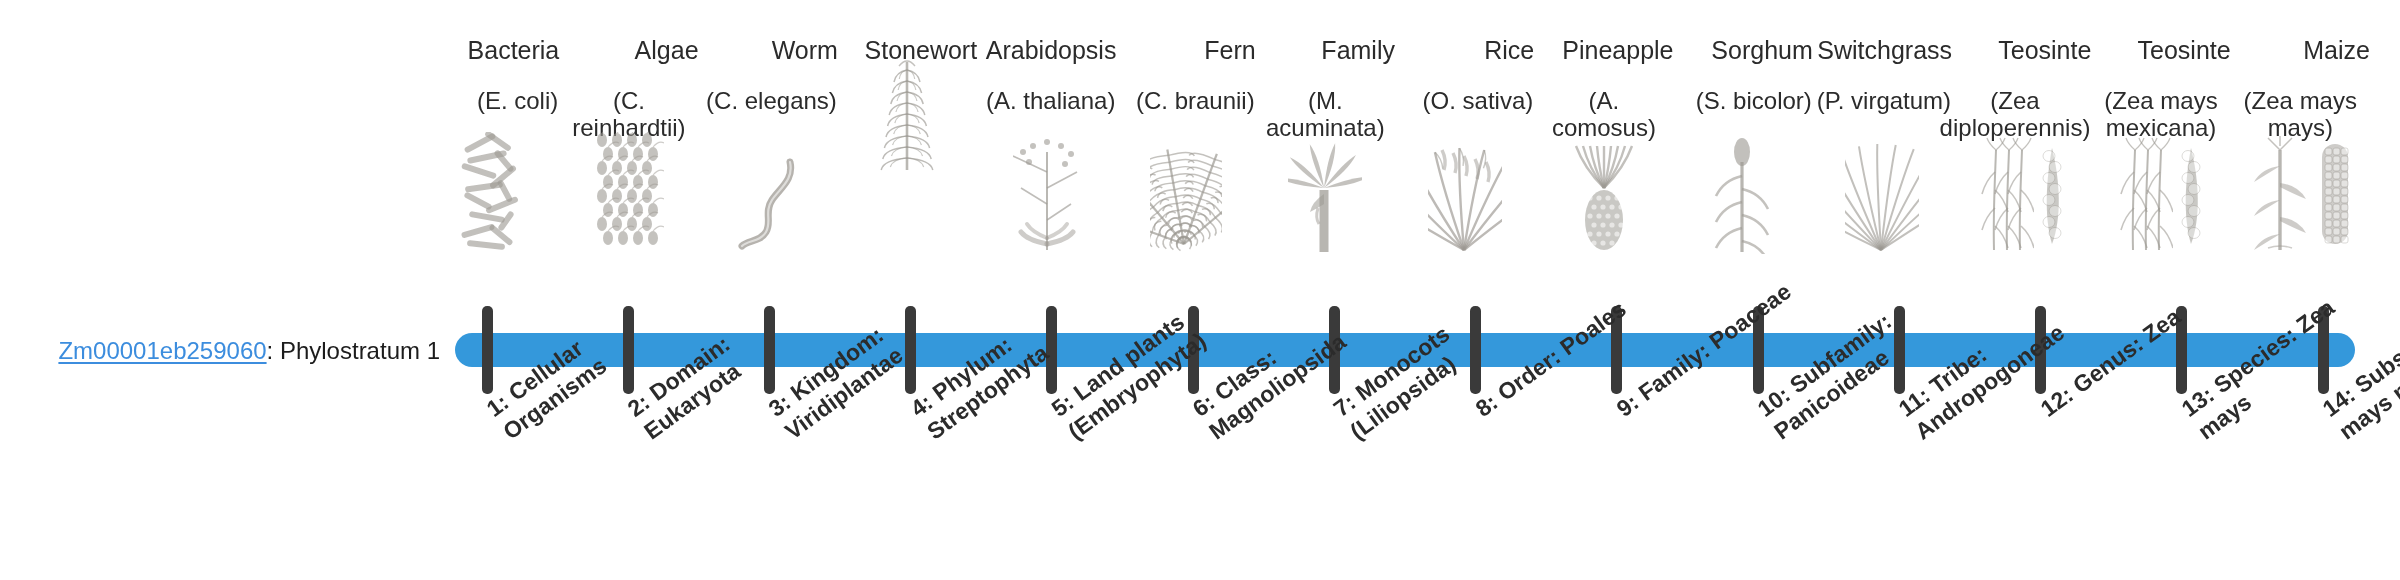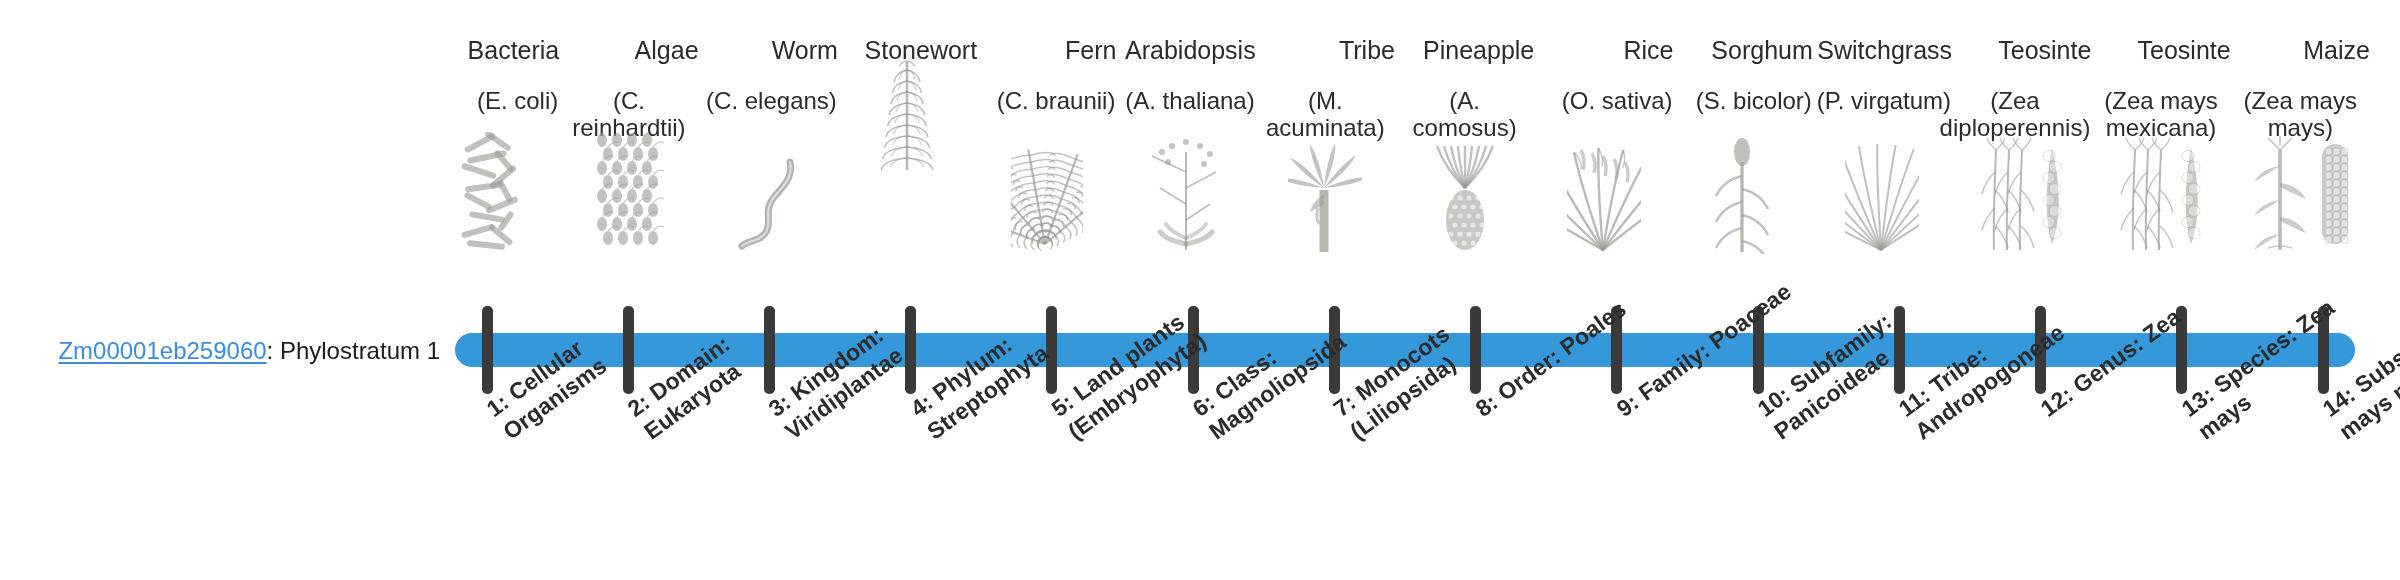--- a/index.html
+++ b/index.html
@@ -291,20 +291,44 @@
             <path d="M32 95 q13.320000000000002 1 15.540000000000001 9" fill="none" stroke="#9d9a93" stroke-width="1.2" opacity="0.55"></path>
             <path d="M32 106 q-23.8 2 -25.8 12" fill="none" stroke="#9d9a93" stroke-width="1.5" opacity="0.66"></path>
             <path d="M32 106 q23.8 2 25.8 12" fill="none" stroke="#9d9a93" stroke-width="1.5" opacity="0.66"></path>
             <path d="M32 106 q-14.28 1 -16.66 9" fill="none" stroke="#9d9a93" stroke-width="1.2" opacity="0.55"></path>
             <path d="M32 106 q14.28 1 16.66 9" fill="none" stroke="#9d9a93" stroke-width="1.2" opacity="0.55"></path>
             <path d="M24 14 q8 -10 16 0" fill="none" stroke="#9d9a93" stroke-width="1.4" opacity="0.6"></path>
           </svg>
         </div>
       </div>
       <div class="species-col">
+        <div class="sp-common">Arabidopsis</div>
+        <div class="sp-sci">(A. thaliana)</div>
+        <div class="sp-art">
+          <svg width="68" height="122" viewBox="0 0 68 122">
+            <path d="M34 118 L34 20" stroke="#9d9a93" stroke-width="2" opacity="0.7" fill="none"></path>
+            <path d="M34 40 q-17 -8 -34 -16" fill="none" stroke="#9d9a93" stroke-width="1.6" opacity="0.65"></path>
+            <path d="M34 56 q15 -8 30 -16" fill="none" stroke="#9d9a93" stroke-width="1.6" opacity="0.65"></path>
+            <path d="M34 72 q-13 -8 -26 -16" fill="none" stroke="#9d9a93" stroke-width="1.6" opacity="0.65"></path>
+            <path d="M34 88 q12 -8 24 -16" fill="none" stroke="#9d9a93" stroke-width="1.6" opacity="0.65"></path>
+            <circle cx="10" cy="20" r="3" fill="#9d9a93" opacity="0.6"></circle>
+            <circle cx="20" cy="14" r="3" fill="#9d9a93" opacity="0.6"></circle>
+            <circle cx="34" cy="10" r="3" fill="#9d9a93" opacity="0.6"></circle>
+            <circle cx="48" cy="14" r="3" fill="#9d9a93" opacity="0.6"></circle>
+            <circle cx="58" cy="22" r="3" fill="#9d9a93" opacity="0.6"></circle>
+            <circle cx="16" cy="30" r="3" fill="#9d9a93" opacity="0.6"></circle>
+            <circle cx="52" cy="32" r="3" fill="#9d9a93" opacity="0.6"></circle>
+            <path d="M34 112 q-20 -4 -26 -12" fill="none" stroke="#9d9a93" stroke-width="5" opacity="0.5" stroke-linecap="round"></path>
+            <path d="M34 106 q-15 -6 -20 -14" fill="none" stroke="#9d9a93" stroke-width="4" opacity="0.45" stroke-linecap="round"></path>
+            <path d="M34 112 q20 -4 26 -12" fill="none" stroke="#9d9a93" stroke-width="5" opacity="0.5" stroke-linecap="round"></path>
+            <path d="M34 106 q15 -6 20 -14" fill="none" stroke="#9d9a93" stroke-width="4" opacity="0.45" stroke-linecap="round"></path>
+          </svg>
+        </div>
+      </div>
+      <div class="species-col">
         <div class="sp-common">Fern</div>
         <div class="sp-sci">(C. braunii)</div>
         <div class="sp-art">
           <svg width="72" height="122" viewBox="0 0 72 122">
             <g transform="rotate(-70 34 112)">
               <path d="M34 112 L34 16" stroke="#9d9a93" stroke-width="2.2" opacity="0.7" fill="none"></path>
               <path d="M34 22 q-23.5 -2 -25.5 5" fill="none" stroke="#9d9a93" stroke-width="1.5" opacity="0.6"></path>
               <path d="M34 22 q23.5 -2 25.5 5" fill="none" stroke="#9d9a93" stroke-width="1.5" opacity="0.6"></path>
               <path d="M34 29 q-22 -2 -24 5" fill="none" stroke="#9d9a93" stroke-width="1.5" opacity="0.6"></path>
               <path d="M34 29 q22 -2 24 5" fill="none" stroke="#9d9a93" stroke-width="1.5" opacity="0.6"></path>
@@ -444,45 +468,21 @@
               <path d="M34 92 q8.5 -2 10.5 5" fill="none" stroke="#9d9a93" stroke-width="1.5" opacity="0.6"></path>
               <path d="M34 99 q-7 -2 -9 5" fill="none" stroke="#9d9a93" stroke-width="1.5" opacity="0.6"></path>
               <path d="M34 99 q7 -2 9 5" fill="none" stroke="#9d9a93" stroke-width="1.5" opacity="0.6"></path>
               <path d="M34 106 q-5.5 -2 -7.5 5" fill="none" stroke="#9d9a93" stroke-width="1.5" opacity="0.6"></path>
               <path d="M34 106 q5.5 -2 7.5 5" fill="none" stroke="#9d9a93" stroke-width="1.5" opacity="0.6"></path>
             </g>
           </svg>
         </div>
       </div>
       <div class="species-col">
-        <div class="sp-common">Arabidopsis</div>
-        <div class="sp-sci">(A. thaliana)</div>
-        <div class="sp-art">
-          <svg width="68" height="122" viewBox="0 0 68 122">
-            <path d="M34 118 L34 20" stroke="#9d9a93" stroke-width="2" opacity="0.7" fill="none"></path>
-            <path d="M34 40 q-17 -8 -34 -16" fill="none" stroke="#9d9a93" stroke-width="1.6" opacity="0.65"></path>
-            <path d="M34 56 q15 -8 30 -16" fill="none" stroke="#9d9a93" stroke-width="1.6" opacity="0.65"></path>
-            <path d="M34 72 q-13 -8 -26 -16" fill="none" stroke="#9d9a93" stroke-width="1.6" opacity="0.65"></path>
-            <path d="M34 88 q12 -8 24 -16" fill="none" stroke="#9d9a93" stroke-width="1.6" opacity="0.65"></path>
-            <circle cx="10" cy="20" r="3" fill="#9d9a93" opacity="0.6"></circle>
-            <circle cx="20" cy="14" r="3" fill="#9d9a93" opacity="0.6"></circle>
-            <circle cx="34" cy="10" r="3" fill="#9d9a93" opacity="0.6"></circle>
-            <circle cx="48" cy="14" r="3" fill="#9d9a93" opacity="0.6"></circle>
-            <circle cx="58" cy="22" r="3" fill="#9d9a93" opacity="0.6"></circle>
-            <circle cx="16" cy="30" r="3" fill="#9d9a93" opacity="0.6"></circle>
-            <circle cx="52" cy="32" r="3" fill="#9d9a93" opacity="0.6"></circle>
-            <path d="M34 112 q-20 -4 -26 -12" fill="none" stroke="#9d9a93" stroke-width="5" opacity="0.5" stroke-linecap="round"></path>
-            <path d="M34 106 q-15 -6 -20 -14" fill="none" stroke="#9d9a93" stroke-width="4" opacity="0.45" stroke-linecap="round"></path>
-            <path d="M34 112 q20 -4 26 -12" fill="none" stroke="#9d9a93" stroke-width="5" opacity="0.5" stroke-linecap="round"></path>
-            <path d="M34 106 q15 -6 20 -14" fill="none" stroke="#9d9a93" stroke-width="4" opacity="0.45" stroke-linecap="round"></path>
-          </svg>
-        </div>
-      </div>
-      <div class="species-col">
-        <div class="sp-common">Tribe</div>
+        <div class="sp-common">Family</div>
         <div class="sp-sci">(M. acuminata)</div>
         <div class="sp-art">
           <svg width="74" height="122" viewBox="0 0 74 122">
             <path d="M36 120 L36 58" stroke="#9d9a93" stroke-width="9" opacity="0.72" fill="none"></path>
             <g transform="rotate(-78 36 56)">
               <path d="M36 56 q-4 -30 0 -46 q5 16 0 46" fill="#9d9a93" opacity="0.6"></path>
             </g>
             <g transform="rotate(-48 36 56)">
               <path d="M36 56 q-4 -30 0 -46 q5 16 0 46" fill="#9d9a93" opacity="0.6"></path>
             </g>
@@ -493,20 +493,69 @@
               <path d="M36 56 q-4 -30 0 -46 q5 16 0 46" fill="#9d9a93" opacity="0.6"></path>
             </g>
             <g transform="rotate(44 36 56)">
               <path d="M36 56 q-4 -30 0 -46 q5 16 0 46" fill="#9d9a93" opacity="0.6"></path>
             </g>
             <g transform="rotate(76 36 56)">
               <path d="M36 56 q-4 -30 0 -46 q5 16 0 46" fill="#9d9a93" opacity="0.6"></path>
             </g>
             <path d="M36 62 q-12 8 -14 18 q8 -4 14 -8" fill="#9d9a93" opacity="0.55"></path>
             <path d="M30 76 q-3 10 1 16" stroke="#9d9a93" stroke-width="3" opacity="0.5" fill="none"></path>
+          </svg>
+        </div>
+      </div>
+      <div class="species-col">
+        <div class="sp-common">Rice</div>
+        <div class="sp-sci">(O. sativa)</div>
+        <div class="sp-art">
+          <svg width="74" height="122" viewBox="0 0 74 122">
+            <g transform="rotate(-58 36 118)">
+              <path d="M36 118 C34 80 33 50 35 16" fill="none" stroke="#9d9a93" stroke-width="2.4" opacity="0.68"></path>
+              <path d="M35 16 q5 8 3 18" fill="none" stroke="#9d9a93" stroke-width="1.4" opacity="0.55"></path>
+            </g>
+            <g transform="rotate(-44 36 118)">
+              <path d="M36 118 C34 80 33 50 35 16" fill="none" stroke="#9d9a93" stroke-width="2.4" opacity="0.68"></path>
+              <path d="M35 16 q5 8 3 18" fill="none" stroke="#9d9a93" stroke-width="1.4" opacity="0.55"></path>
+            </g>
+            <g transform="rotate(-30 36 118)">
+              <path d="M36 118 C34 80 33 50 35 16" fill="none" stroke="#9d9a93" stroke-width="2.4" opacity="0.68"></path>
+              <path d="M35 16 q5 8 3 18" fill="none" stroke="#9d9a93" stroke-width="1.4" opacity="0.55"></path>
+            </g>
+            <g transform="rotate(-16 36 118)">
+              <path d="M36 118 C34 80 33 50 35 16" fill="none" stroke="#9d9a93" stroke-width="2.4" opacity="0.68"></path>
+              <path d="M35 16 q5 8 3 18" fill="none" stroke="#9d9a93" stroke-width="1.4" opacity="0.55"></path>
+            </g>
+            <g transform="rotate(-2 36 118)">
+              <path d="M36 118 C34 80 33 50 35 16" fill="none" stroke="#9d9a93" stroke-width="2.4" opacity="0.68"></path>
+              <path d="M35 16 q5 8 3 18" fill="none" stroke="#9d9a93" stroke-width="1.4" opacity="0.55"></path>
+            </g>
+            <g transform="rotate(12 36 118)">
+              <path d="M36 118 C34 80 33 50 35 16" fill="none" stroke="#9d9a93" stroke-width="2.4" opacity="0.68"></path>
+              <path d="M35 16 q5 8 3 18" fill="none" stroke="#9d9a93" stroke-width="1.4" opacity="0.55"></path>
+            </g>
+            <g transform="rotate(26 36 118)">
+              <path d="M36 118 C34 80 33 50 35 16" fill="none" stroke="#9d9a93" stroke-width="2.4" opacity="0.68"></path>
+              <path d="M35 16 q5 8 3 18" fill="none" stroke="#9d9a93" stroke-width="1.4" opacity="0.55"></path>
+            </g>
+            <g transform="rotate(40 36 118)">
+              <path d="M36 118 C34 80 33 50 35 16" fill="none" stroke="#9d9a93" stroke-width="2.4" opacity="0.68"></path>
+              <path d="M35 16 q5 8 3 18" fill="none" stroke="#9d9a93" stroke-width="1.4" opacity="0.55"></path>
+            </g>
+            <g transform="rotate(54 36 118)">
+              <path d="M36 118 C34 80 33 50 35 16" fill="none" stroke="#9d9a93" stroke-width="2.4" opacity="0.68"></path>
+              <path d="M35 16 q5 8 3 18" fill="none" stroke="#9d9a93" stroke-width="1.4" opacity="0.55"></path>
+            </g>
+            <path d="M14 18 q5 10 2 20" fill="none" stroke="#9d9a93" stroke-width="3.4" opacity="0.5"></path>
+            <path d="M25 21 q5 10 2 20" fill="none" stroke="#9d9a93" stroke-width="3.4" opacity="0.5"></path>
+            <path d="M36 24 q5 10 2 20" fill="none" stroke="#9d9a93" stroke-width="3.4" opacity="0.5"></path>
+            <path d="M47 27 q5 10 2 20" fill="none" stroke="#9d9a93" stroke-width="3.4" opacity="0.5"></path>
+            <path d="M58 30 q5 10 2 20" fill="none" stroke="#9d9a93" stroke-width="3.4" opacity="0.5"></path>
           </svg>
         </div>
       </div>
       <div class="species-col">
         <div class="sp-common">Pineapple</div>
         <div class="sp-sci">(A. comosus)</div>
         <div class="sp-art">
           <svg width="68" height="122" viewBox="0 0 68 122">
             <path d="M34 56 q-20 -20 -28 -42" fill="none" stroke="#9d9a93" stroke-width="2.4" opacity="0.62"></path>
             <path d="M34 56 q-15 -20 -21 -42" fill="none" stroke="#9d9a93" stroke-width="2.4" opacity="0.62"></path>
@@ -535,69 +584,20 @@
             <circle cx="42" cy="93" r="2.6" fill="#ffffff" opacity="0.55"></circle>
             <circle cx="51" cy="93" r="2.6" fill="#ffffff" opacity="0.55"></circle>
             <circle cx="20" cy="102" r="2.6" fill="#ffffff" opacity="0.55"></circle>
             <circle cx="29" cy="102" r="2.6" fill="#ffffff" opacity="0.55"></circle>
             <circle cx="38" cy="102" r="2.6" fill="#ffffff" opacity="0.55"></circle>
             <circle cx="47" cy="102" r="2.6" fill="#ffffff" opacity="0.55"></circle>
             <circle cx="24" cy="111" r="2.6" fill="#ffffff" opacity="0.55"></circle>
             <circle cx="33" cy="111" r="2.6" fill="#ffffff" opacity="0.55"></circle>
             <circle cx="42" cy="111" r="2.6" fill="#ffffff" opacity="0.55"></circle>
             <circle cx="51" cy="111" r="2.6" fill="#ffffff" opacity="0.55"></circle>
-          </svg>
-        </div>
-      </div>
-      <div class="species-col">
-        <div class="sp-common">Rice</div>
-        <div class="sp-sci">(O. sativa)</div>
-        <div class="sp-art">
-          <svg width="74" height="122" viewBox="0 0 74 122">
-            <g transform="rotate(-58 36 118)">
-              <path d="M36 118 C34 80 33 50 35 16" fill="none" stroke="#9d9a93" stroke-width="2.4" opacity="0.68"></path>
-              <path d="M35 16 q5 8 3 18" fill="none" stroke="#9d9a93" stroke-width="1.4" opacity="0.55"></path>
-            </g>
-            <g transform="rotate(-44 36 118)">
-              <path d="M36 118 C34 80 33 50 35 16" fill="none" stroke="#9d9a93" stroke-width="2.4" opacity="0.68"></path>
-              <path d="M35 16 q5 8 3 18" fill="none" stroke="#9d9a93" stroke-width="1.4" opacity="0.55"></path>
-            </g>
-            <g transform="rotate(-30 36 118)">
-              <path d="M36 118 C34 80 33 50 35 16" fill="none" stroke="#9d9a93" stroke-width="2.4" opacity="0.68"></path>
-              <path d="M35 16 q5 8 3 18" fill="none" stroke="#9d9a93" stroke-width="1.4" opacity="0.55"></path>
-            </g>
-            <g transform="rotate(-16 36 118)">
-              <path d="M36 118 C34 80 33 50 35 16" fill="none" stroke="#9d9a93" stroke-width="2.4" opacity="0.68"></path>
-              <path d="M35 16 q5 8 3 18" fill="none" stroke="#9d9a93" stroke-width="1.4" opacity="0.55"></path>
-            </g>
-            <g transform="rotate(-2 36 118)">
-              <path d="M36 118 C34 80 33 50 35 16" fill="none" stroke="#9d9a93" stroke-width="2.4" opacity="0.68"></path>
-              <path d="M35 16 q5 8 3 18" fill="none" stroke="#9d9a93" stroke-width="1.4" opacity="0.55"></path>
-            </g>
-            <g transform="rotate(12 36 118)">
-              <path d="M36 118 C34 80 33 50 35 16" fill="none" stroke="#9d9a93" stroke-width="2.4" opacity="0.68"></path>
-              <path d="M35 16 q5 8 3 18" fill="none" stroke="#9d9a93" stroke-width="1.4" opacity="0.55"></path>
-            </g>
-            <g transform="rotate(26 36 118)">
-              <path d="M36 118 C34 80 33 50 35 16" fill="none" stroke="#9d9a93" stroke-width="2.4" opacity="0.68"></path>
-              <path d="M35 16 q5 8 3 18" fill="none" stroke="#9d9a93" stroke-width="1.4" opacity="0.55"></path>
-            </g>
-            <g transform="rotate(40 36 118)">
-              <path d="M36 118 C34 80 33 50 35 16" fill="none" stroke="#9d9a93" stroke-width="2.4" opacity="0.68"></path>
-              <path d="M35 16 q5 8 3 18" fill="none" stroke="#9d9a93" stroke-width="1.4" opacity="0.55"></path>
-            </g>
-            <g transform="rotate(54 36 118)">
-              <path d="M36 118 C34 80 33 50 35 16" fill="none" stroke="#9d9a93" stroke-width="2.4" opacity="0.68"></path>
-              <path d="M35 16 q5 8 3 18" fill="none" stroke="#9d9a93" stroke-width="1.4" opacity="0.55"></path>
-            </g>
-            <path d="M14 18 q5 10 2 20" fill="none" stroke="#9d9a93" stroke-width="3.4" opacity="0.5"></path>
-            <path d="M25 21 q5 10 2 20" fill="none" stroke="#9d9a93" stroke-width="3.4" opacity="0.5"></path>
-            <path d="M36 24 q5 10 2 20" fill="none" stroke="#9d9a93" stroke-width="3.4" opacity="0.5"></path>
-            <path d="M47 27 q5 10 2 20" fill="none" stroke="#9d9a93" stroke-width="3.4" opacity="0.5"></path>
-            <path d="M58 30 q5 10 2 20" fill="none" stroke="#9d9a93" stroke-width="3.4" opacity="0.5"></path>
           </svg>
         </div>
       </div>
       <div class="species-col">
         <div class="sp-common">Sorghum</div>
         <div class="sp-sci">(S. bicolor)</div>
         <div class="sp-art">
           <svg width="74" height="122" viewBox="0 0 74 122">
             <path d="M36 120 L36 30" stroke="#9d9a93" stroke-width="3.2" opacity="0.72" fill="none"></path>
             <ellipse cx="36" cy="20" rx="8" ry="14" fill="#9d9a93" opacity="0.62"></ellipse>

